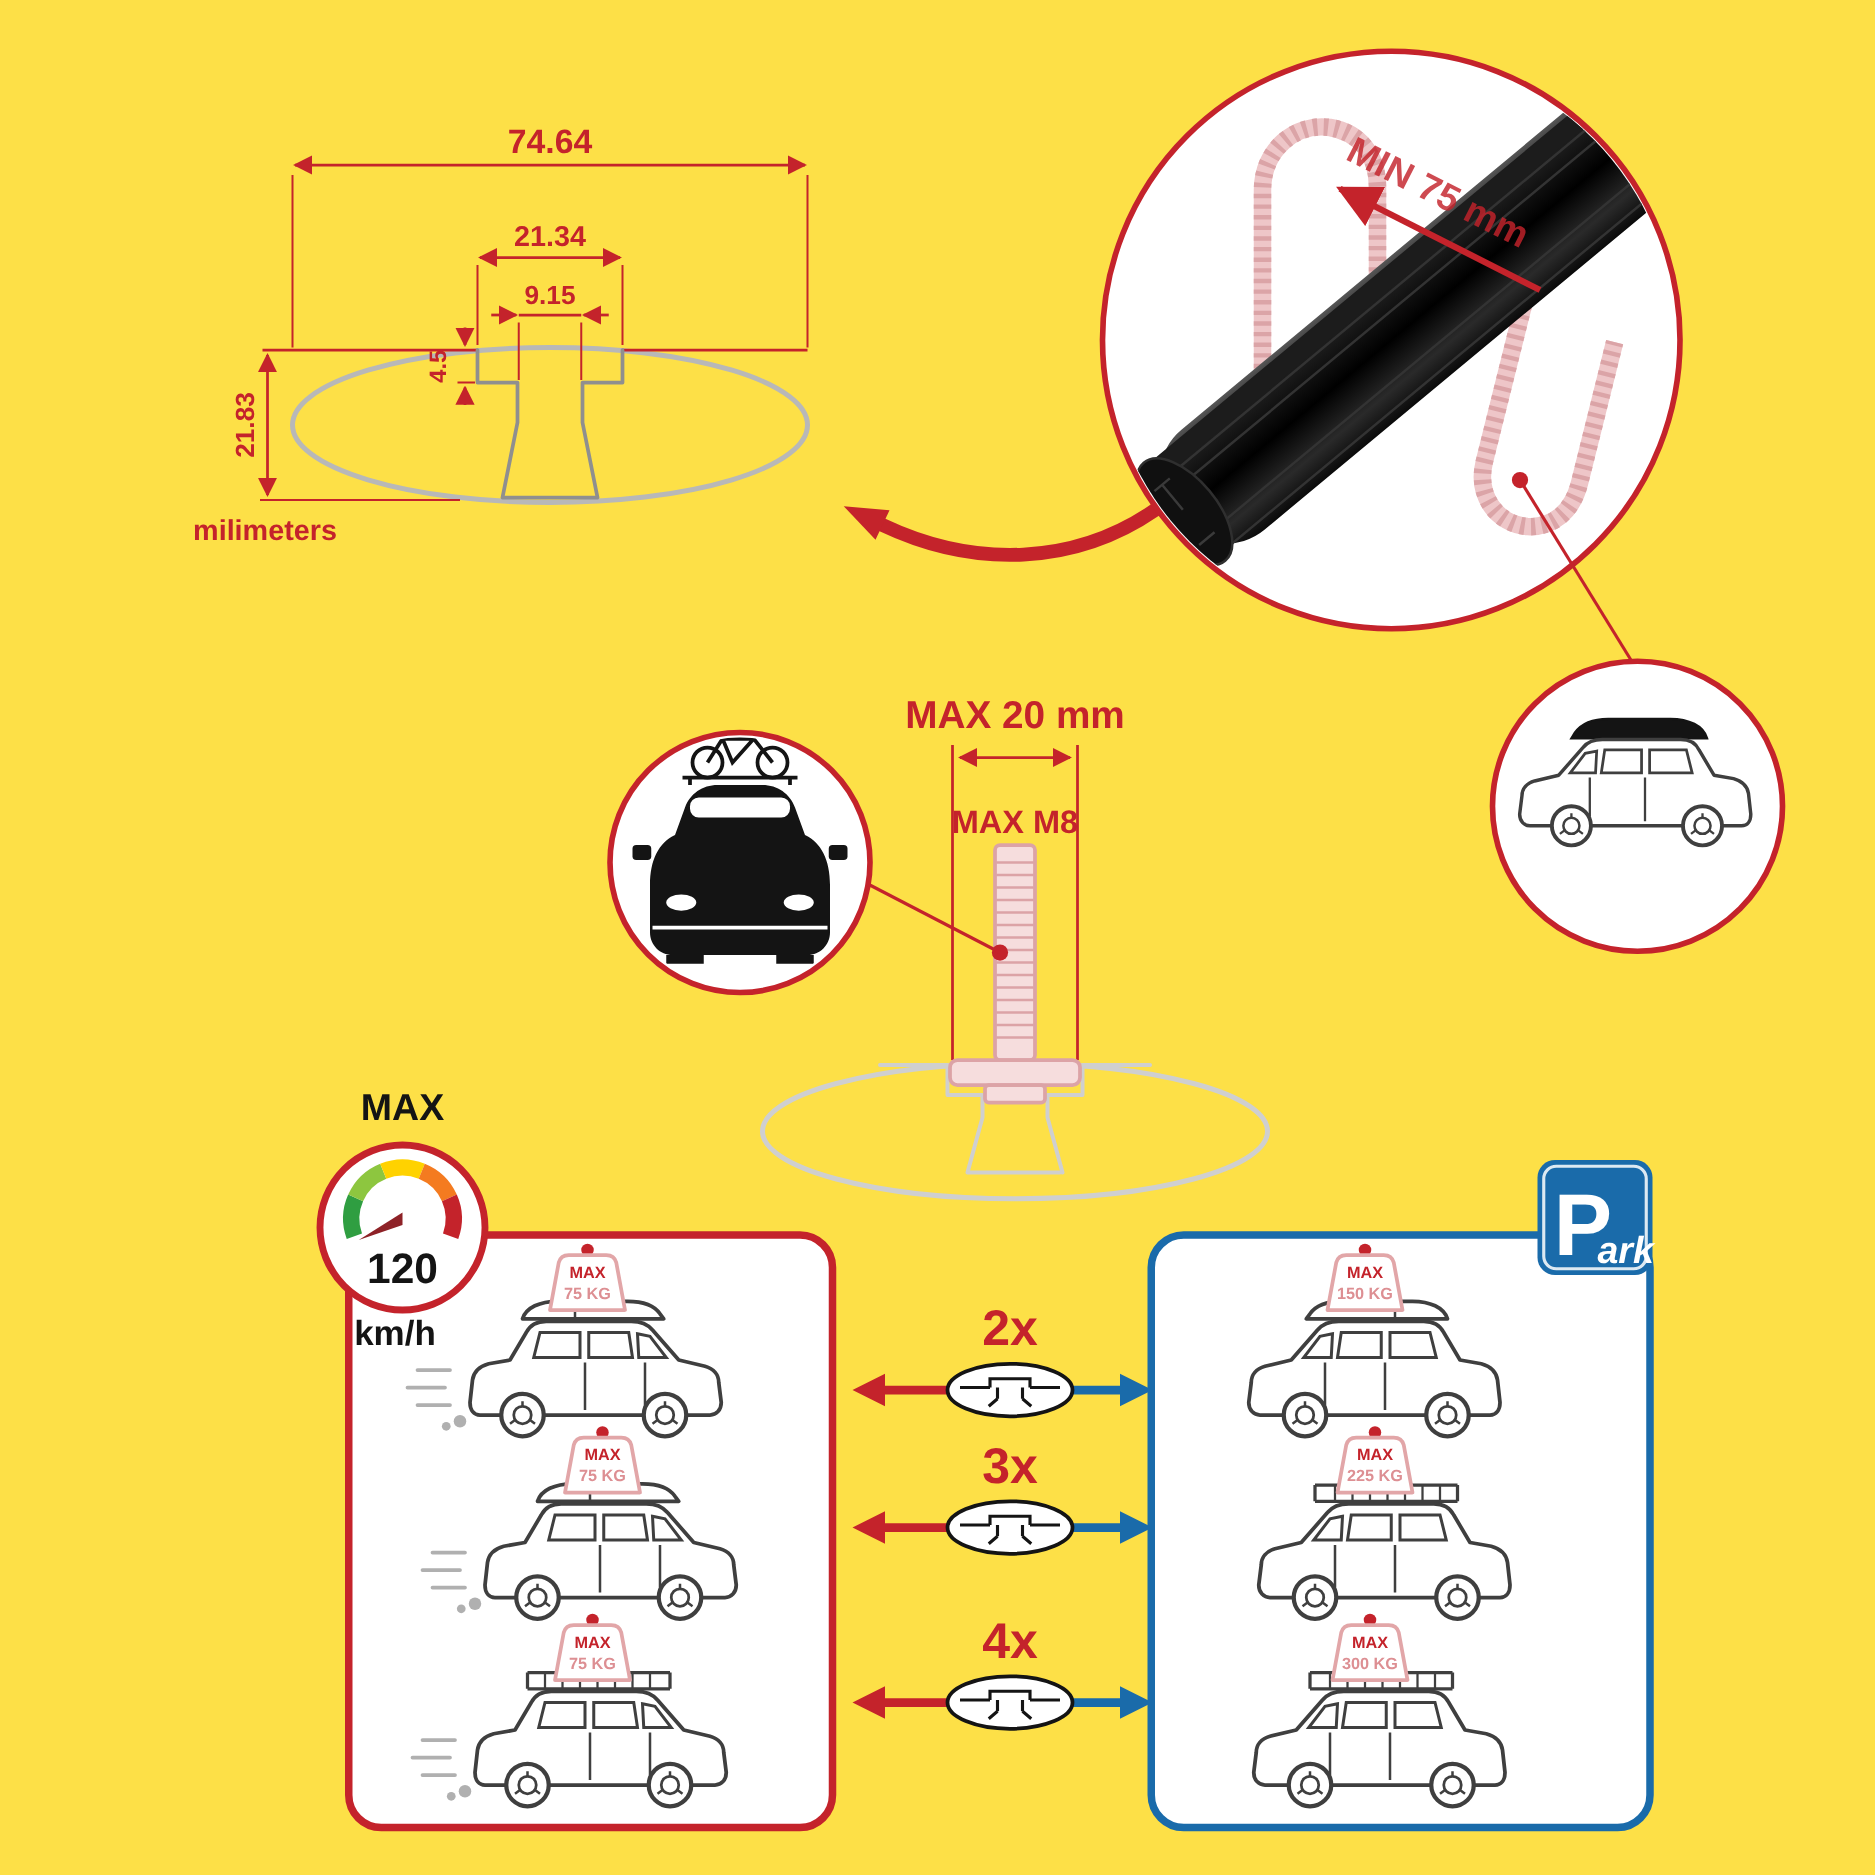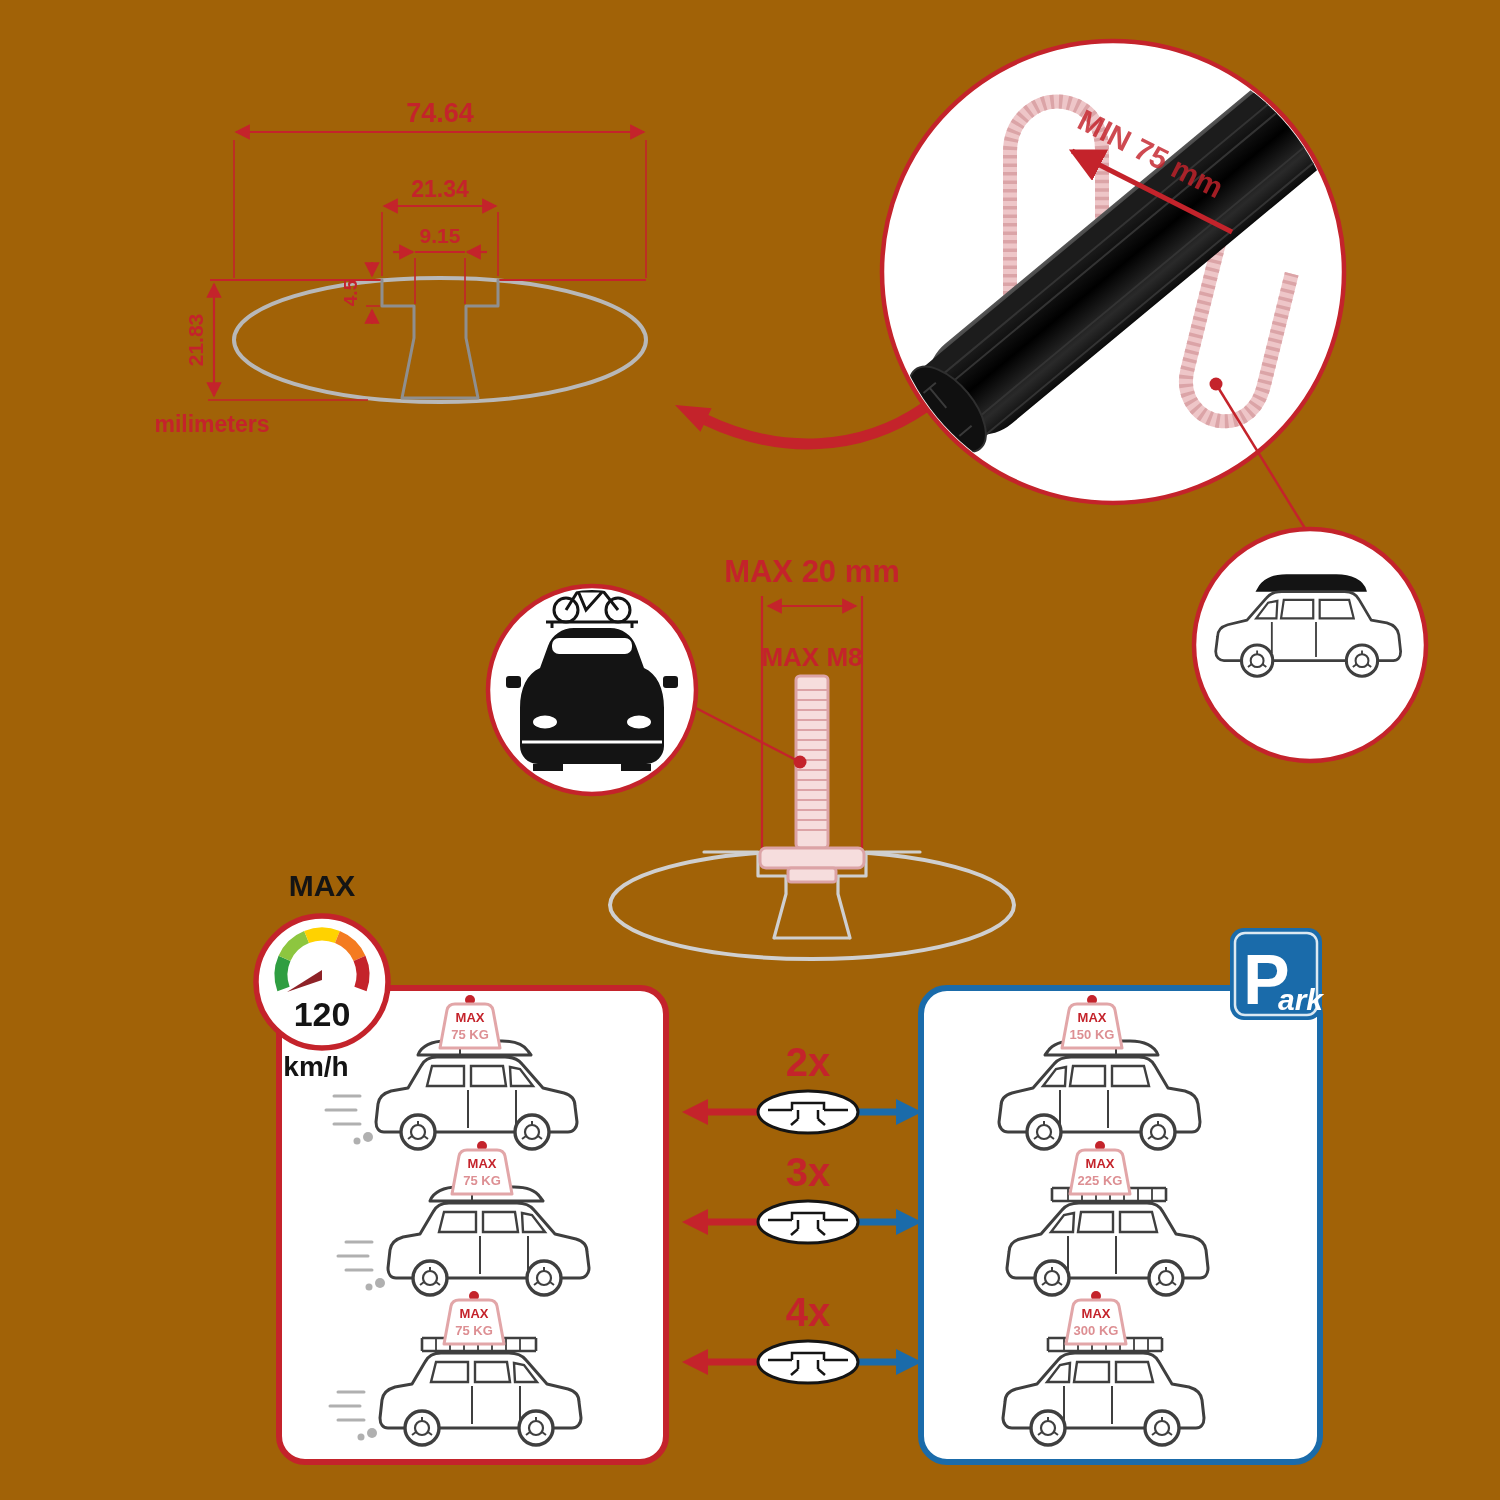--- a/index.html
+++ b/index.html
@@ -1,16 +1,16 @@
 <!DOCTYPE html>
 <html><head>
 <meta charset="utf-8">
 <style>
   html,body{margin:0;padding:0;background:#fff;}
-  .canvas{width:1500px;height:1500px;position:relative;background:#a16207;overflow:hidden;
+  .canvas{width:1500px;height:1500px;position:relative;background:#fde047;overflow:hidden;
           font-family:"Liberation Sans",sans-serif;}
   svg{display:block;}
   text{font-family:"Liberation Sans",sans-serif;}
   .dim-text{fill:#c4232b;font-weight:bold;text-anchor:middle;}
   .red-text{fill:#c4232b;font-weight:bold;text-anchor:middle;}
   .black-text{fill:#141414;font-weight:bold;text-anchor:middle;}
   .mult{fill:#c4232b;font-weight:bold;font-size:40px;text-anchor:middle;}
   .tag-max{fill:#c4232b;font-size:13px;font-weight:bold;text-anchor:middle;}
   .tag-val{fill:#dd8f93;font-size:13px;font-weight:bold;text-anchor:middle;}
   .dim{stroke:#c4232b;stroke-width:2.2;fill:none;}

